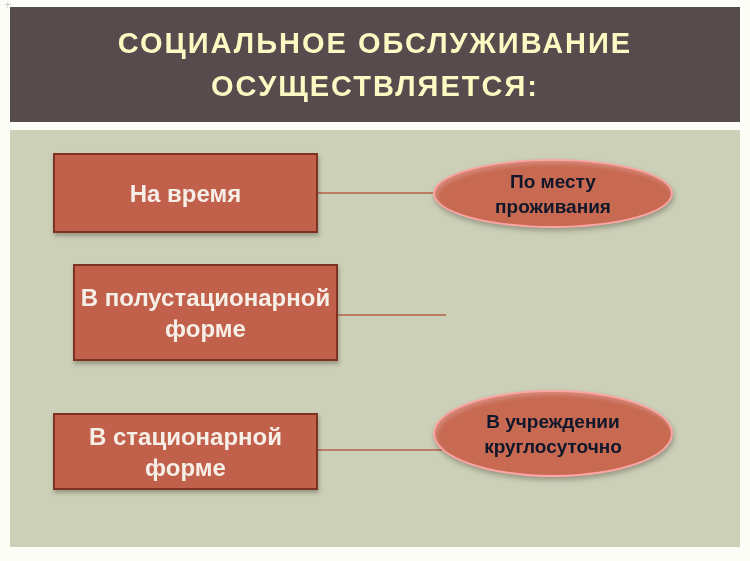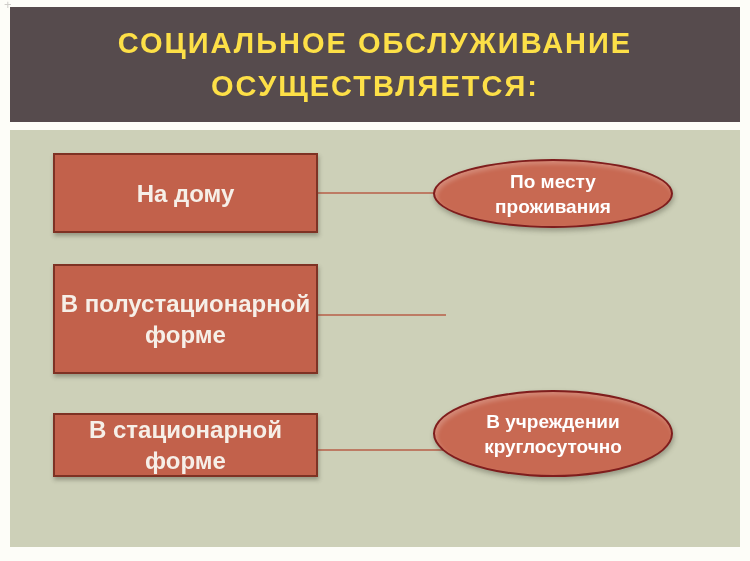--- a/index.html
+++ b/index.html
@@ -18,21 +18,21 @@
     z-index:5;line-height:13px;
   }
   .slide-header{
     position:absolute;left:10px;top:7px;
     width:730px;height:115px;
     background:#564b4d;
     display:flex;align-items:center;justify-content:center;
   }
   .slide-title{
     margin:0;
-    color:#fde047;
+    color:#fef9c3;
     font-size:29px;
     font-weight:bold;
     letter-spacing:2px;
     line-height:43px;
     text-align:center;
     white-space:pre-line;
   }
   .slide-body{
     position:absolute;left:10px;top:130px;
     width:730px;height:417px;
@@ -50,28 +50,28 @@
   .box{
     left:53px;width:265px;
     background:#c2614b;
     border:2px solid #7e3224;
     color:#f6efe8;
     font-size:24px;
     line-height:31px;
     box-shadow:1px 3px 4px rgba(70,70,55,0.40);
   }
   .box1{top:153px;height:80px;}
-  .box2{top:264px;height:110px;}
-  .box3{top:413px;height:64px;}
+  .box2{top:264px;height:97px;margin-left:20px;}
+  .box3{top:413px;height:77px;}
   .ellipse{
     left:433px;width:240px;
     background:#c86952;
-    border:2px solid #7f1d1d;
+    border:2px solid #fca5a5;
     border-radius:50%;
-    color:#ffffff;
+    color:#0f172a;
     font-size:19px;
     line-height:25px;
     box-shadow:1px 3px 5px rgba(70,70,55,0.40), inset 2px 3px 4px rgba(255,255,255,0.22);
   }
   .e1{top:159px;height:69px;}
   .e2{top:272px;height:95px;}
   .e3{top:390px;height:87px;}
   .connector{
     position:absolute;
     left:316px;width:130px;height:2px;
@@ -93,21 +93,21 @@
     <h1 class="slide-title">СОЦИАЛЬНОЕ ОБСЛУЖИВАНИЕ
 ОСУЩЕСТВЛЯЕТСЯ:</h1>
   </header>
 
   <div class="slide-body"></div>
 
   <div class="connector c1"></div>
   <div class="connector c2"></div>
   <div class="connector c3"></div>
 
-  <div class="shape box box1">На дому</div>
+  <div class="shape box box1">На время</div>
   <div class="shape box box2">В полустационарной
 форме</div>
   <div class="shape box box3">В стационарной
 форме</div>
 
   <div class="shape ellipse e1">По месту
 проживания</div>
   <div class="shape ellipse e3">В учреждении
 круглосуточно</div>
 

